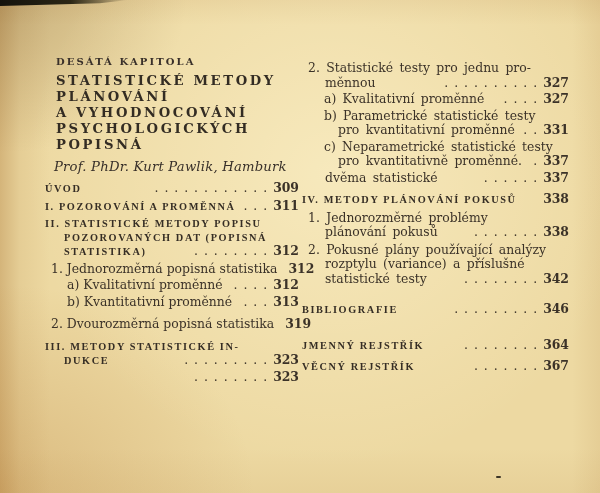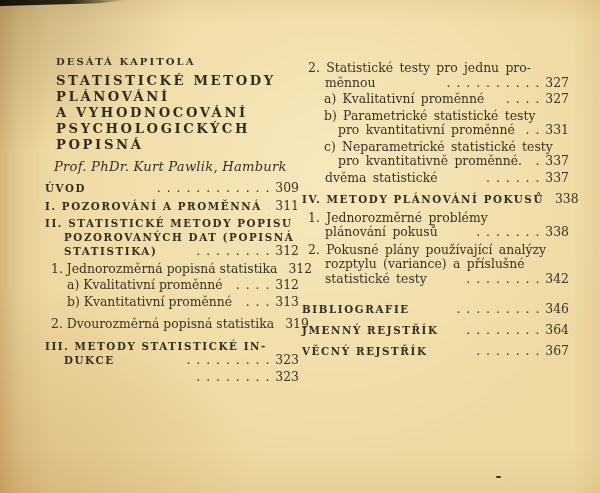--- a/index.html
+++ b/index.html
@@ -47,52 +47,52 @@
   .author{
     margin:5px 0 0 9px;font-style:italic;font-size:13.2px;line-height:17px;
     letter-spacing:.2px;color:#38302a;white-space:nowrap;
   }
   .toc{margin-top:6px;}
 
   
   .entry{margin:0 0 2px 0;}
   .entry.item{margin-left:6px;}
   .entry.caps .line .txt{
-    font-size:10.3px;font-weight:bold;letter-spacing:1.6px;color:#362e25;
+    font-size:10.3px;font-weight:bold;letter-spacing:1.6px;color:#362e25;font-family:Liberation Serif, serif;
   }
   .entry.caps .line{line-height:13.5px;}
   .line{display:flex;align-items:baseline;white-space:nowrap;}
   .txt{white-space:pre;}
   #col-right .entry.item .txt{word-spacing:2.4px;}
   .dots{
     flex:1;overflow:hidden;white-space:nowrap;direction:rtl;
     margin:0 5px 0 6px;font-size:12.4px;letter-spacing:1px;color:#42392d;
   }
-  .pg{font-size:12.4px;letter-spacing:0;font-weight:normal;color:#3b3228;white-space:pre;}
+  .pg{font-size:12.4px;letter-spacing:0;font-weight:bold;color:#3b3228;white-space:pre;}
   .ind1{padding-left:19px;}
   .ind2{padding-left:17px;}
   .ind3{padding-left:16px;}
   .ind4{padding-left:30px;}
 
   
   #col-left .entry:nth-child(1){margin-bottom:3px;}
   #col-left .entry:nth-child(2){margin-bottom:4px;}
   #col-left .entry:nth-child(3){margin-bottom:3px;}
   #col-left .entry:nth-child(6){margin-bottom:8px;}
   #col-left .entry:nth-child(7){margin-bottom:8px;}
   
   #col-right .entry:nth-child(1){margin-bottom:2px;}
   #col-right .entry:nth-child(2){margin-bottom:2px;}
   #col-right .entry:nth-child(3){margin-bottom:2px;}
   #col-right .entry:nth-child(4){margin-bottom:2px;}
   #col-right .entry:nth-child(5){margin-bottom:7px;}
   #col-right .entry:nth-child(6){margin-bottom:4px;}
   #col-right .entry:nth-child(7){margin-bottom:3px;}
   #col-right .entry:nth-child(8){margin-bottom:16px;}
-  #col-right .entry:nth-child(9){margin-bottom:6px;}
+  #col-right .entry:nth-child(9){margin-bottom:21px;}
   #col-right .entry:nth-child(10){margin-bottom:7px;}
 </style>
 </head>
 <body>
 
 <div class="page">
   <div class="edge-sliver"></div>
   <div class="speck speck1"></div>
 
   <div class="col" id="col-left">

